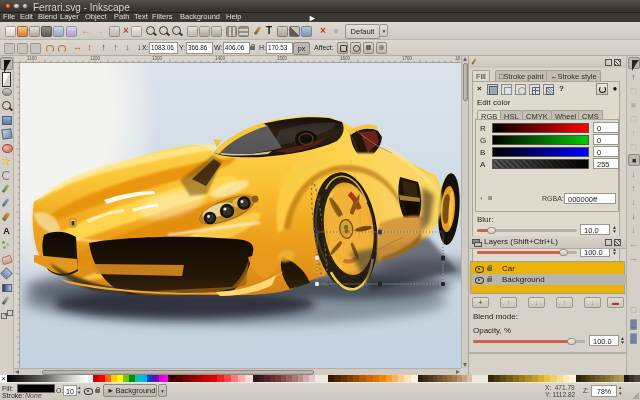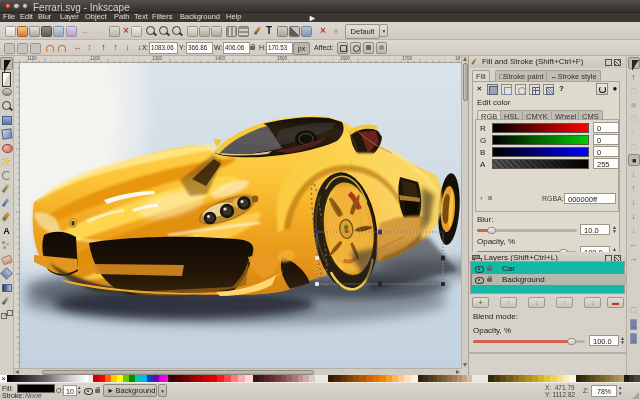--- a/index.html
+++ b/index.html
@@ -64,21 +64,21 @@
 <body>
   <div class="abs" id="titlebar">
     <div class="winbtn" style="left:4.5px;width:6.5px;height:6.5px;background:radial-gradient(circle at 35% 30%,#f0a883,#d8573a 60%,#a33a22);border:1px solid #7e2d1a;box-sizing:border-box;"></div>
     <div class="winbtn" style="left:13px;width:6.5px;height:6.5px;background:radial-gradient(circle at 35% 30%,#e8e4de,#b0aba3 65%,#7a756d);border:1px solid #55504a;box-sizing:border-box;"></div>
     <div class="winbtn" style="left:21.5px;width:6.5px;height:6.5px;background:radial-gradient(circle at 35% 30%,#e8e4de,#b0aba3 65%,#7a756d);border:1px solid #55504a;box-sizing:border-box;"></div>
     <div id="title-text">Ferrari.svg - Inkscape</div>
   </div>
   <div class="abs" id="menubar">
     <span style="left:3px;">File</span>
     <span style="left:20px;">Edit</span>
-    <span style="left:38px;">Blur</span>
+    <span style="left:38px;">Blend</span>
     <span style="left:60px;">Layer</span>
     <span style="left:85px;">Object</span>
     <span style="left:114px;">Path</span>
     <span style="left:134px;">Text</span>
     <span style="left:152px;">Filters</span>
     <span style="left:180px;">Background</span>
     <span style="left:226px;">Help</span>
     <span style="left:308px;top:0px;color:#f5f2ee;font-size:9px;">►</span>
   </div>
   <div class="abs" id="toolbar1">
@@ -599,21 +599,20 @@
   </div>
   <div class="abs" id="hscroll">
     <div style="position:absolute;left:1px;top:1px;width:0;height:0;border-top:2.5px solid transparent;border-bottom:2.5px solid transparent;border-right:4px solid #6b675f;"></div>
     <div style="position:absolute;left:28px;top:1px;width:272px;height:5px;background:linear-gradient(#c5c1b8,#aaa69d);border:1px solid #8f8a81;border-radius:2px;box-sizing:border-box;"></div>
     <div style="position:absolute;right:1px;top:1px;width:0;height:0;border-top:2.5px solid transparent;border-bottom:2.5px solid transparent;border-left:4px solid #6b675f;"></div>
   </div>
   <div class="abs" id="dock">
 
     <div class="ptitle" style="top:0px;">
       <div class="pencil" style="left:4px;top:1.5px;height:7px;width:2px;"></div>
-      <span style="position:absolute;left:13px;">Fill and Stroke (Shift+Ctrl+F)</span>
       <div style="position:absolute;right:14px;top:3px;width:5px;height:5px;border:1px solid #55504a;"></div>
       <div style="position:absolute;right:5px;top:3px;width:5px;height:5px;border:1px solid #55504a;background:repeating-linear-gradient(45deg,#55504a 0 1px,transparent 1px 2.5px);"></div>
     </div>
     <div style="position:absolute;left:0;top:12px;width:157px;height:200px;background:#d8d4cb;">
       <div class="tab active" style="left:3px;top:2px;">Fill</div>
       <div class="tab" style="left:26px;top:2px;">□Stroke paint</div>
       <div class="tab" style="left:77px;top:2px;">↔Stroke style</div>
       <div style="position:absolute;left:3px;top:13px;width:148px;height:186px;background:#dedacd;border:1px solid #aba699;box-sizing:border-box;">
         <span style="position:absolute;left:4px;top:2px;font-size:8px;font-weight:bold;color:#25221e;">×</span>
         <div style="position:absolute;left:14px;top:2px;width:11px;height:11px;background:#c9ccd2;border:1px solid #6e7582;box-sizing:border-box;">
@@ -668,28 +667,28 @@
         <div style="position:absolute;left:139px;top:143px;font-size:5px;color:#45413a;line-height:4px;">▲<br>▼</div>
         <div style="position:absolute;left:4px;top:155px;font-size:8px;color:#25221e;">Opacity, %</div>
         <div class="slider-groove" style="left:4px;top:169px;width:100px;"></div>
         <div class="slider-fill" style="left:4px;top:169px;width:88px;"></div>
         <div class="slider-thumb" style="left:86px;top:167px;"></div>
         <div class="spin" style="left:107px;top:164px;width:30px;">100.0</div>
         <div style="position:absolute;left:139px;top:165px;font-size:5px;color:#45413a;line-height:4px;">▲<br>▼</div>
       </div>
     </div>
 
-    <div class="ptitle" style="top:196px;">
+    <div class="ptitle" style="top:180px;">
       <div style="position:absolute;left:3px;top:3px;width:6px;height:3px;background:#8f8b82;border:1px solid #55504a;"></div>
       <div style="position:absolute;left:5px;top:6px;width:6px;height:3px;background:#c5c1b8;border:1px solid #55504a;"></div>
       <span style="position:absolute;left:15px;">Layers (Shift+Ctrl+L)</span>
       <div style="position:absolute;right:14px;top:3px;width:5px;height:5px;border:1px solid #55504a;"></div>
       <div style="position:absolute;right:5px;top:3px;width:5px;height:5px;border:1px solid #55504a;background:repeating-linear-gradient(45deg,#55504a 0 1px,transparent 1px 2.5px);"></div>
     </div>
-    <div style="position:absolute;left:1px;top:205px;width:155px;height:33px;background:#14b8a6;border:1px solid #a39e94;box-sizing:border-box;">
+    <div style="position:absolute;left:1px;top:205px;width:155px;height:33px;background:#eab308;border:1px solid #a39e94;box-sizing:border-box;">
       <div class="lrow" style="top:1px;">
         <div class="eyeic" style="left:3px;top:3px;"></div>
         <div class="lockic" style="left:15px;top:4px;"></div>
         <span style="position:absolute;left:30px;">Car</span>
       </div>
       <div class="lrow" style="top:12px;background:#b9b6ae;">
         <div class="eyeic" style="left:3px;top:3px;"></div>
         <div class="lockic" style="left:15px;top:4px;"></div>
         <span style="position:absolute;left:30px;">Background</span>
       </div>

